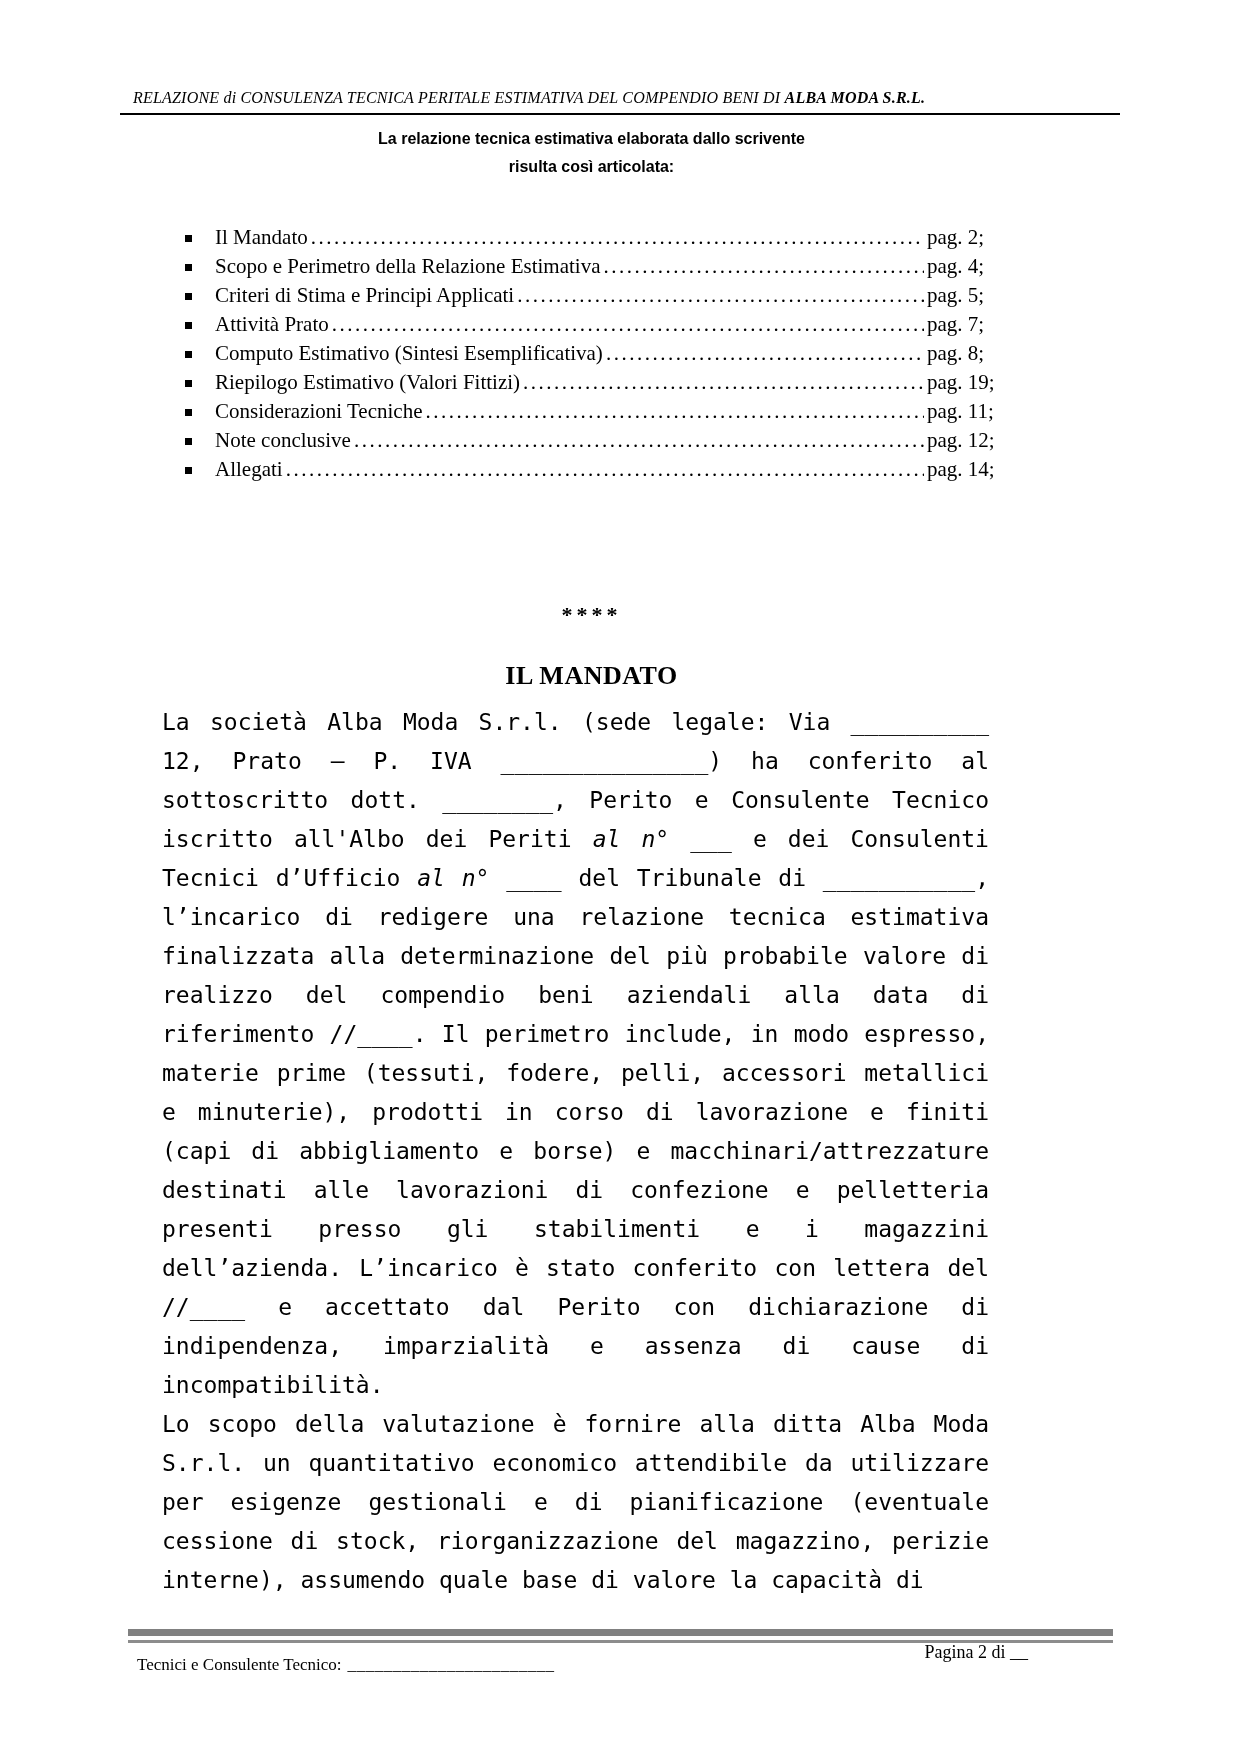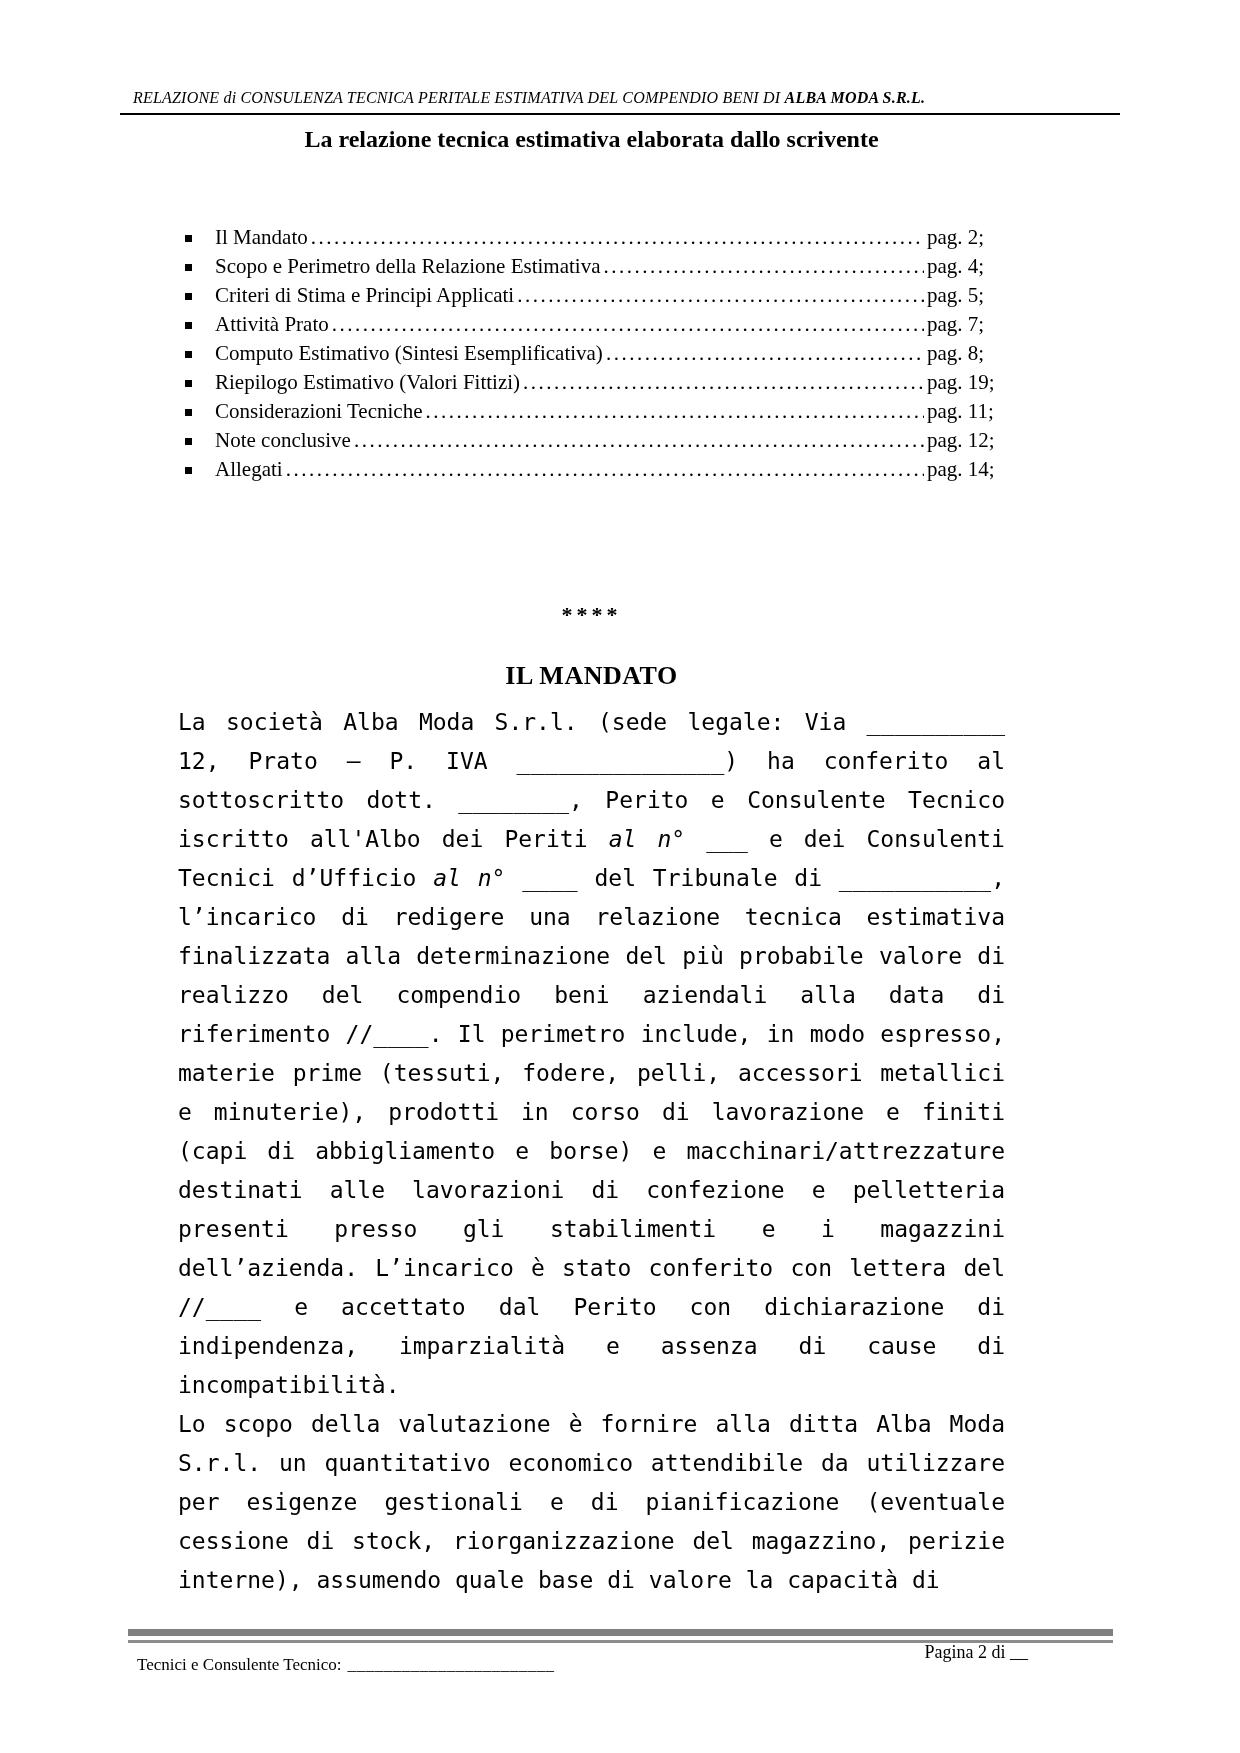--- a/index.html
+++ b/index.html
@@ -11,22 +11,22 @@
   .doc-header {
     position:absolute; left:90px; top:77px; width:1000px;
     box-sizing:border-box; padding:0 0 6px 13px;
     border-bottom:2px solid #000;
     font-style:italic; font-size:16px; letter-spacing:0.2px;
     white-space:nowrap;
   }
   .doc-header .company { font-weight:bold; }
   .intro-title {
     position:absolute; left:148px; top:113px; width:827px;
-    text-align:center; font-family:Liberation Serif, serif;
-    font-weight:bold; font-size:24px; line-height:28px;
+    text-align:center; font-family:Liberation Sans, sans-serif;
+    font-weight:bold; font-size:16px; line-height:28px;
   }
   .toc { position:absolute; left:155px; top:213px; width:820px; font-size:21px; }
   .toc-row { display:flex; align-items:baseline; height:29px; }
   .toc-bullet {
     width:7px; height:7px; background:#000; flex:none;
     margin-right:23px; align-self:center; margin-top:-3px;
   }
   .toc-label { flex:none; white-space:nowrap; }
   .toc-dots {
     flex:1 1 auto; overflow:hidden; white-space:nowrap;
@@ -35,41 +35,42 @@
   .toc-page { flex:none; width:78px; white-space:nowrap; }
   .stars {
     position:absolute; left:148px; top:590px; width:827px; text-align:center;
     font-weight:bold; font-size:22px; letter-spacing:4px;
   }
   .section-title {
     position:absolute; left:148px; top:649px; width:827px; text-align:center;
     font-weight:bold; font-size:26px; letter-spacing:0.5px;
   }
   .body-text {
-    position:absolute; left:148px; top:691px; width:827px;
+    position:absolute; left:132px; top:691px; width:827px;
     font-family:"DejaVu Sans Mono", monospace; font-size:23px;
     line-height:39px; text-align:justify;
   }
   .body-text p { margin:0; text-align:justify; text-align-last:left; }
   .body-text em { font-style:italic; }
   .footer-bar-thick { position:absolute; left:98px; top:1617px; width:985px; height:7px; background:#808080; }
   .footer-bar-thin  { position:absolute; left:98px; top:1628px; width:985px; height:3px; background:#8c8c8c; }
   .footer-page { position:absolute; right:182px; top:1630px; font-size:18px; white-space:nowrap; }
   .footer-sign { position:absolute; left:107px; top:1643px; font-size:17px; white-space:nowrap; }
   .footer-sign .line { margin-left:6px; letter-spacing:0.5px; }
 </style>
 </head>
 <body>
 
 <div class="page">
 
   <div class="doc-header"><span>RELAZIONE di CONSULENZA TECNICA PERITALE ESTIMATIVA DEL COMPENDIO BENI DI </span><span class="company">ALBA MODA S.R.L.</span></div>
 
   <div class="intro-title">
     <div>La relazione tecnica estimativa elaborata dallo scrivente</div>
+    <div>risulta così articolata:</div>
   </div>
 
   <div class="toc">
       <div class="toc-row">
         <span class="toc-bullet"></span>
         <span class="toc-label">Il Mandato</span>
         <span class="toc-dots">........................................................................................................................</span>
         <span class="toc-page">pag. 2;</span>
       </div>
       <div class="toc-row">

